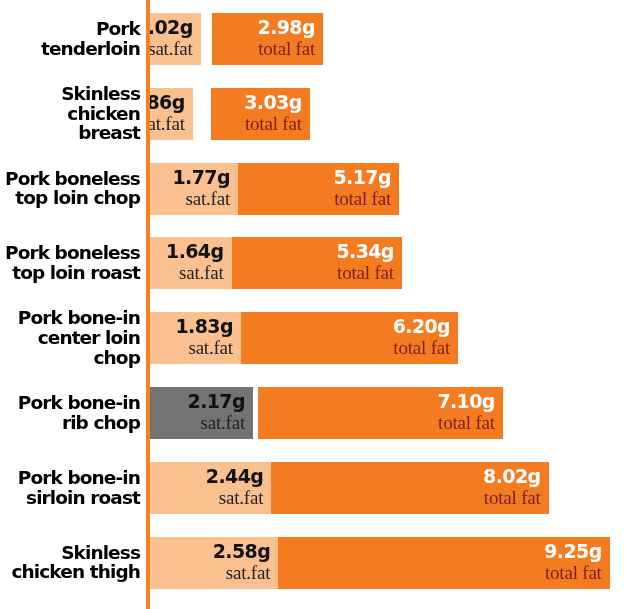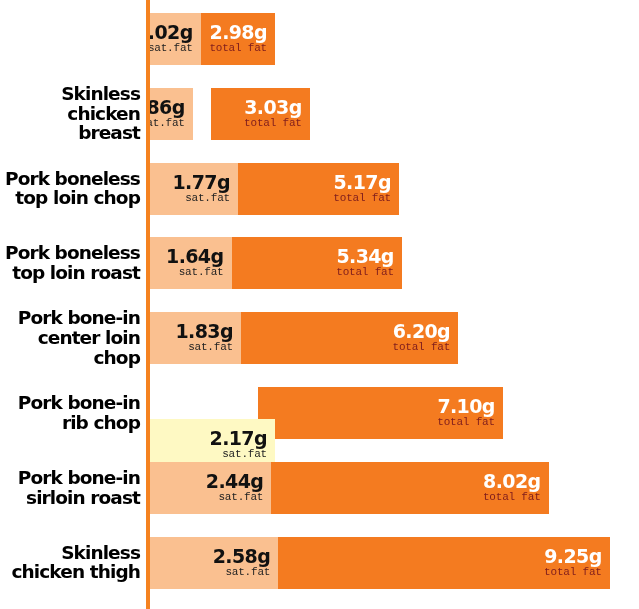--- a/index.html
+++ b/index.html
@@ -93,42 +93,44 @@
     display: block;
     font-family: "DejaVu Sans", sans-serif;
     font-weight: bold;
     font-size: 19px;
     letter-spacing: -0.6px;
     line-height: 1.0;
   }
 
   .cap {
     display: block;
-    font-family: Liberation Mono, monospace;
-    font-size: 11px;
+    font-family: Liberation Serif, serif;
+    font-size: 19px;
     line-height: 1.25;
     letter-spacing: -0.2px;
   }
 
   .seg-sat .val { color: #111111; }
   .seg-sat .cap { color: #222222; }
   .seg-total .val { color: #ffffff; }
   .seg-total .cap { color: #7f1d1d; }
 </style>
 </head>
 <body>
 
 <div id="chart">
 
   <div id="axis-line"></div>
 
   <div id="rows-container">
       <div class="row" style="top: 13px;">
+        <div class="row-label">Pork
+tenderloin</div>
         <div class="bar" style="width: 148.106px;">
-          <div class="seg seg-total" style="left: 51px; width: 74px; background: rgb(244, 123, 32);">
+          <div class="seg seg-total" style="left: 62px; width: 111px; background: rgb(244, 123, 32);">
             <div class="seg-inner">
               <span class="val">2.98g</span>
               <span class="cap">total fat</span>
             </div>
           </div>
           <div class="seg seg-sat" style="width: 50.694px; background: rgb(250, 192, 144);">
             <div class="seg-inner">
               <span class="val">1.02g</span>
               <span class="cap">sat.fat</span>
             </div>
@@ -210,21 +212,21 @@
       <div class="row" style="top: 387px;">
         <div class="row-label">Pork bone-in
 rib chop</div>
         <div class="bar" style="width: 352.87px;">
           <div class="seg seg-total" style="left: 107.849px; width: 245.021px; background: rgb(244, 123, 32);">
             <div class="seg-inner">
               <span class="val">7.10g</span>
               <span class="cap">total fat</span>
             </div>
           </div>
-          <div class="seg seg-sat" style="width: 125px; background: #fef9c3; margin-top: 32px;">
+          <div class="seg seg-sat" style="width: 103px; background: #737373;">
             <div class="seg-inner">
               <span class="val">2.17g</span>
               <span class="cap">sat.fat</span>
             </div>
           </div>
         </div>
       </div>
       <div class="row" style="top: 461.8px;">
         <div class="row-label">Pork bone-in
 sirloin roast</div>

